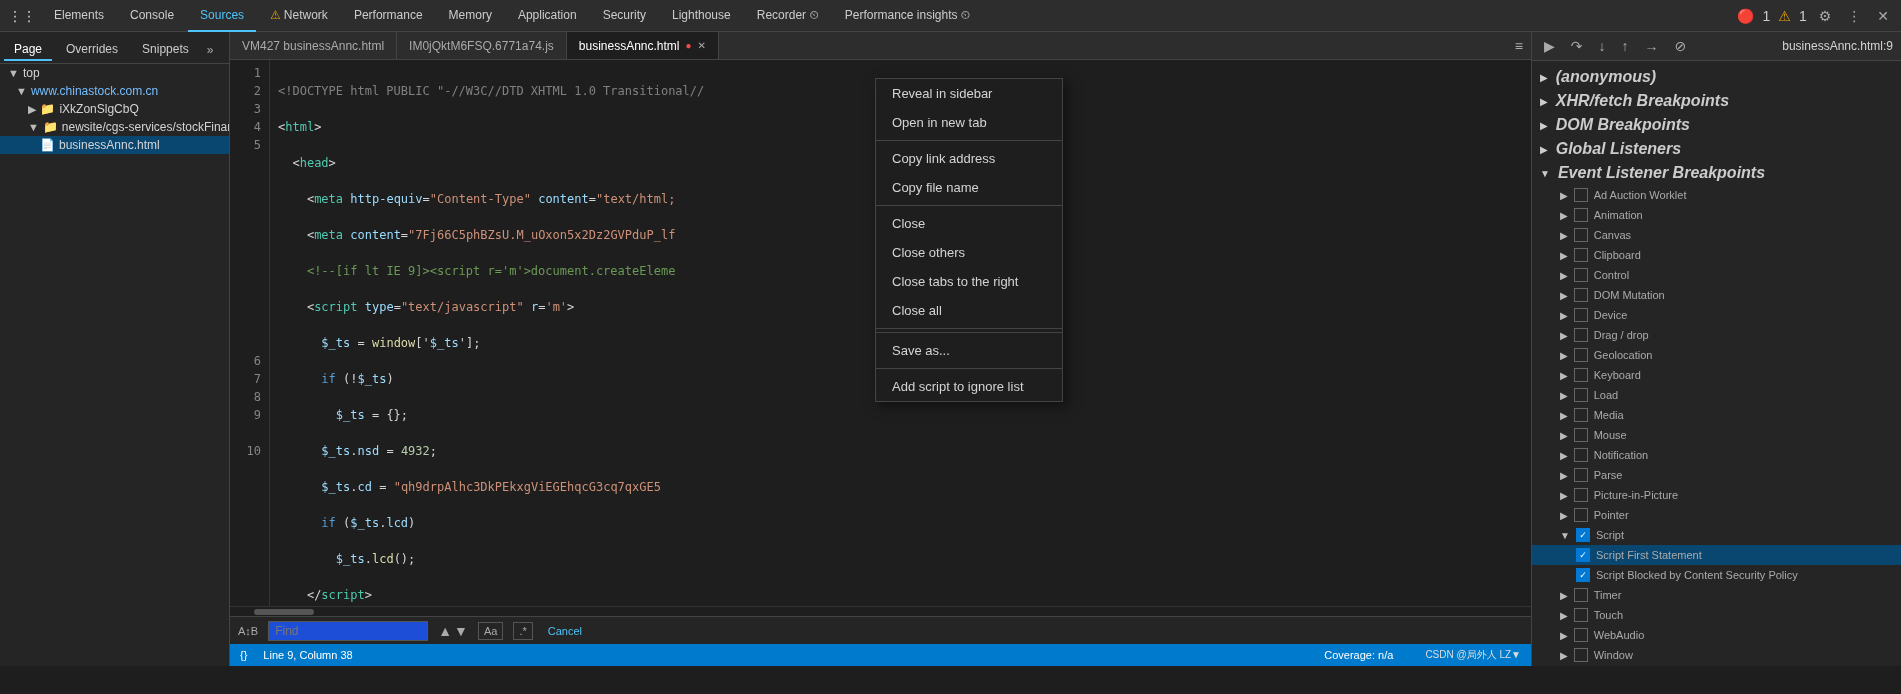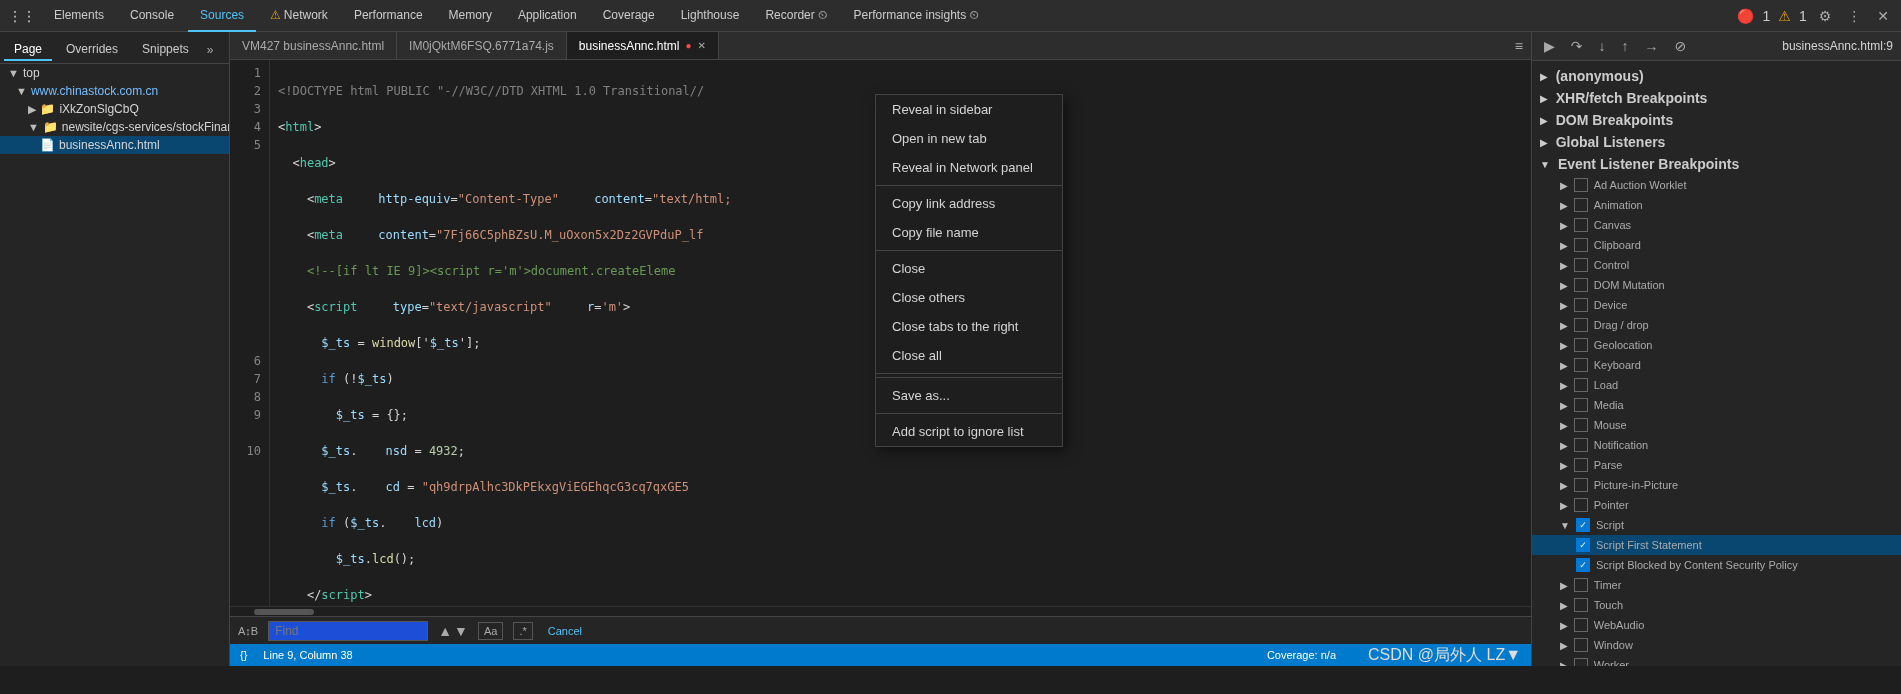--- a/index.html
+++ b/index.html
@@ -80,21 +80,21 @@
       line-height: 18px; user-select: none; border-right: 1px solid #333;
     }
     #code-content {
       flex: 1; padding: 4px 8px; font-family: monospace; font-size: 12px;
       line-height: 18px; color: #d4d4d4; white-space: pre; overflow: visible;
     }
     .line { height: 18px; display: block; position: relative; }
     .kw { color: #569cd6; }
     .str { color: #ce9178; }
     .tag { color: #4ec9b0; }
-    .attr { color: #9cdcfe; margin-left: 28px; }
+    .attr { color: #9cdcfe; }
     .cmt { color: #6a9955; }
     .punct { color: #d4d4d4; }
     .doctype { color: #808080; }
     .fn { color: #dcdcaa; }
     .var { color: #9cdcfe; }
     .num { color: #b5cea8; }
 
     
     #bottom-bar {
       background: #007acc; color: #fff; height: 22px; display: flex; align-items: center;
@@ -111,38 +111,38 @@
       display: flex; align-items: center; padding: 4px 8px; gap: 8px;
       border-bottom: 1px solid #444; background: #2d2d2d; height: 32px;
     }
     .right-toolbar .icon-btn { font-size: 14px; color: #aaa; }
     .breakpoints-section { padding: 4px 0; }
     .bp-item {
       display: flex; align-items: center; padding: 3px 8px; gap: 6px;
       cursor: pointer; font-size: 12px;
     }
     .bp-item.selected { background: #094771; }
-    .bp-label { color: #ccc; font-size: 14px; font-weight: 600; }
+    .bp-label { color: #ccc; font-size: 16px; font-weight: 600; font-style: italic; }
     .bp-sub { color: #aaa; font-size: 11px; }
     .bp-chevron { color: #ccc; font-size: 10px; margin-right: 2px; }
     .bp-check { width: 14px; height: 14px; border: 1px solid #666; background: transparent; cursor: pointer; display: inline-flex; align-items: center; justify-content: center; }
     .bp-check.checked { background: #0078d4; border-color: #0078d4; }
     .bp-check.checked::after { content: '✓'; color: #fff; font-size: 9px; }
     .bp-indent { padding-left: 28px; }
     .bp-indent2 { padding-left: 44px; }
     .bp-expand { color: #bbb; font-size: 10px; }
     .right-filename { color: #d4d4d4; font-size: 12px; margin-left: auto; }
 
     
     #context-menu-overlay {
       position: absolute; top: 0; left: 0; width: 100%; height: 100%;
       z-index: 100; pointer-events: none;
     }
     #context-menu {
-      position: absolute; top: 62px; left: 645px; width: 188px;
+      position: absolute; top: 46px; left: 645px; width: 188px;
       background: #1e1e1e; border: 1px solid #444; box-shadow: 4px 4px 12px rgba(0,0,0,0.5);
       z-index: 200; pointer-events: all;
     }
     .ctx-item {
       padding: 7px 16px; cursor: pointer; font-size: 13px; color: #d4d4d4;
     }
     .ctx-separator { border-bottom: 1px solid #444; margin: 3px 0; }
     .ctx-item.highlighted { background: #333; border: 1px solid #c00; color: #fff; }
 
     
@@ -186,21 +186,21 @@
   <div class="top-tab">Elements</div>
   <div class="top-tab">Console</div>
   <div class="top-tab active">Sources</div>
   <div class="top-tab">
     <span style="color:#f0a500;margin-right:3px;">⚠</span>
     <span>Network</span>
   </div>
   <div class="top-tab">Performance</div>
   <div class="top-tab">Memory</div>
   <div class="top-tab">Application</div>
-  <div class="top-tab">Coverage</div>
+  <div class="top-tab">Security</div>
   <div class="top-tab">Lighthouse</div>
   <div class="top-tab">Recorder ⏲</div>
   <div class="top-tab">Performance insights ⏲</div>
   <div class="top-right-icons">
     <span class="error-dot">🔴</span>
     <span>1</span>
     <span class="warn-dot">⚠</span>
     <span>1</span>
     <button class="icon-btn">⚙</button>
     <button class="icon-btn">⋮</button>
@@ -327,28 +327,27 @@
       </div>
       <button class="find-btn">Aa</button>
       <button class="find-btn">.*</button>
       <button class="find-btn" style="border:none;color:#4fc3f7;">Cancel</button>
     </div>
 
     <div id="bottom-bar">
       <span>{}</span>
       <span>Line 9, Column 38</span>
       <span class="right" style="margin-left:auto;">Coverage: n/a</span>
-      <span style="font-size:16px;color:#ddd;margin-left:16px;">CSDN @局外人 LZ▼</span>
+      <span style="font-size:10px;color:#ddd;margin-left:16px;">CSDN @局外人 LZ▼</span>
     </div>
 
     <div id="context-menu-overlay">
       <div id="context-menu">
         <div class="ctx-item">Reveal in sidebar</div>
         <div class="ctx-item">Open in new tab</div>
-        <div class="ctx-item">Reveal in Network panel</div>
         <div class="ctx-separator"></div>
         <div class="ctx-item">Copy link address</div>
         <div class="ctx-item">Copy file name</div>
         <div class="ctx-separator"></div>
         <div class="ctx-item">Close</div>
         <div class="ctx-item">Close others</div>
         <div class="ctx-item">Close tabs to the right</div>
         <div class="ctx-item">Close all</div>
         <div class="ctx-separator"></div>
         <div class="ctx-separator"></div>

